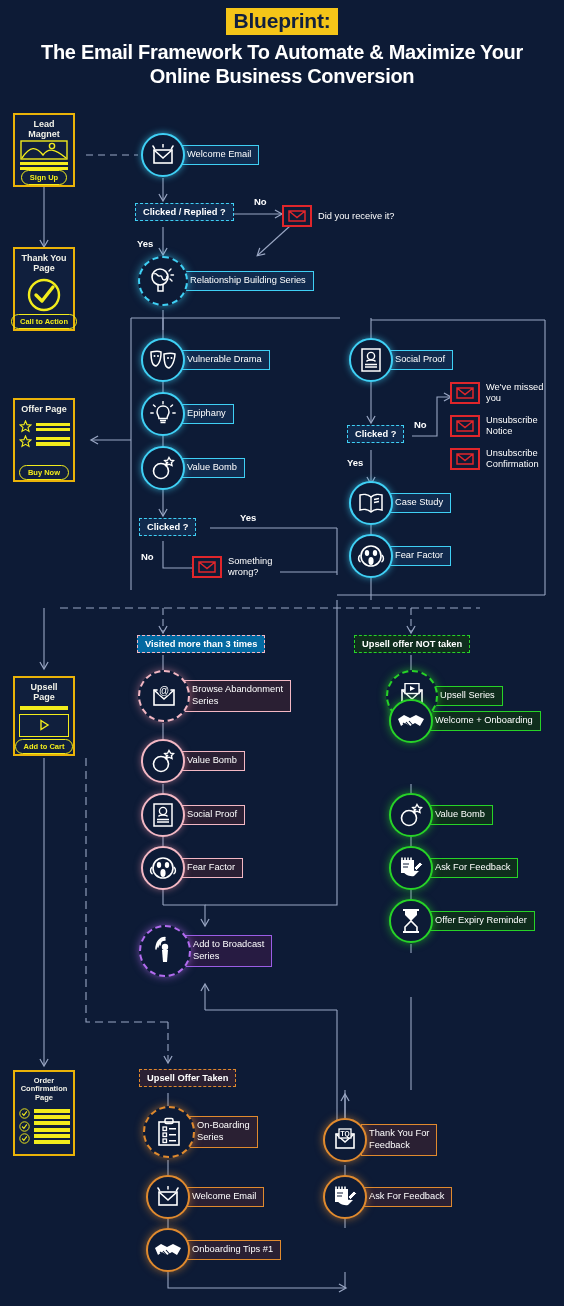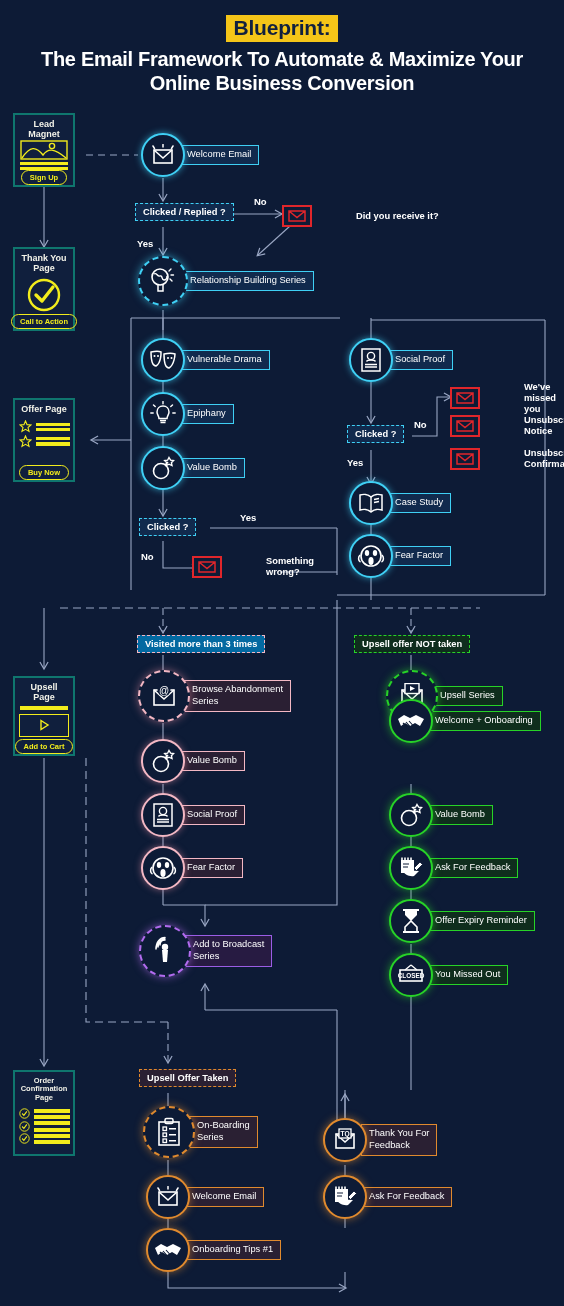--- a/index.html
+++ b/index.html
@@ -7,26 +7,26 @@
     width:564px;height:1306px;position:relative;overflow:hidden;
     font-family:"Liberation Sans",sans-serif;
     background:#0d1b36;color:#fff;
   }
   #stage{position:absolute;inset:0;}
   svg.wires{position:absolute;left:0;top:0;width:564px;height:1306px;pointer-events:none;}
 
   
   .title-wrap{position:absolute;left:0;top:8px;width:564px;text-align:center;}
   .title-badge{display:inline-block;background:#f5c518;color:#11203f;font-weight:700;
-    font-size:21px;line-height:1.12;padding:1px 7px 2px;letter-spacing:-.2px;margin-top:7px;}
+    font-size:21px;line-height:1.12;padding:1px 7px 2px;letter-spacing:-.2px;}
   .title-l2{font-size:20px;font-weight:700;line-height:1.22;margin-top:5px;letter-spacing:-.3px;
     color:#ffffff;padding:0 18px;}
 
   
-  .page-card{position:absolute;border:2px solid #0f766e;box-sizing:border-box;
+  .page-card{position:absolute;border:2px solid #eab308;box-sizing:border-box;
      background:#101f3d;display:flex;flex-direction:column;align-items:center;}
   .pc-title{color:#f2f2e8;font-size:9px;font-weight:700;text-align:center;margin-top:5px;line-height:1.1;}
   .pc-btn{border:1.6px solid #f2ec1c;border-radius:10px;color:#f2ec1c;font-size:7.5px;
      font-weight:700;padding:2px 8px;margin-top:auto;white-space:nowrap;}
   .pc-img{border:1.6px solid #f2ec1c;width:62px;height:24px;margin-top:4px;position:relative;}
   .star{width:13px;height:13px;}
   .rowline{display:flex;align-items:center;gap:4px;margin:1.5px 0;}
 
   
   .node{position:absolute;display:flex;align-items:center;}
@@ -64,21 +64,21 @@
   .decision{position:absolute;font-size:9.3px;font-weight:700;color:#fff;
      padding:3px 7px;border:1.8px dashed #3fd0f5;background:#112a4d;z-index:4;white-space:nowrap;}
   .decision.pink{border-color:#f3b8c4;background:#0369a1;}
   .decision.green{border-color:#27d327;background:#0f2d1d;}
   .decision.orange{border-color:#e08a2e;background:#2a2033;}
 
   
   .redmail{position:absolute;display:flex;align-items:center;gap:6px;z-index:4;}
   .redbox{width:26px;height:18px;border:2px solid #e0262b;background:#0d1b36;
      display:flex;align-items:center;justify-content:center;flex:0 0 auto;}
-  .redtxt{font-size:9.3px;font-weight:700;color:#fff;line-height:1.18;white-space:pre-line;margin-left:38px;}
+  .redtxt{font-size:9.3px;font-weight:400;color:#fff;line-height:1.18;white-space:pre-line;}
 
   .edgelbl{position:absolute;font-size:9.5px;font-weight:700;color:#fff;z-index:4;}
 </style>
 </head>
 <body>
 
 <div id="stage">
 
   <svg class="wires" viewBox="0 0 564 1306">
     <defs>
@@ -528,30 +528,20 @@
   <div class="node t-green" style="left:389px;top:899px;">
     <div class="circ">
       <svg width="22" height="26" viewBox="0 0 22 26">
           <path d="M3,2 L19,2 M3,24 L19,24" stroke="#fff" stroke-width="2"></path>
           <path d="M5,2 L5,7 L11,13 L17,7 L17,2" fill="#fff"></path>
           <path d="M5,24 L5,19 L11,13 L17,19 L17,24" fill="none" stroke="#fff" stroke-width="1.6"></path>
         </svg>
     </div>
     <div class="lbl">Offer Expiry Reminder</div>
   </div>
-  <div class="node t-green" style="left:389px;top:953px;">
-    <div class="circ">
-      <svg width="30" height="26" viewBox="0 0 30 26">
-          <path d="M15,3 L9,8 M15,3 L21,8" stroke="#fff" stroke-width="1.3"></path>
-          <rect x="4" y="8" width="22" height="11" fill="none" stroke="#fff" stroke-width="1.6"></rect>
-          <text x="15" y="16" font-size="6.4" fill="#fff" text-anchor="middle" font-family="Liberation Sans" font-weight="bold">CLOSED</text>
-        </svg>
-    </div>
-    <div class="lbl">You Missed Out</div>
-  </div>
 
   <div class="node t-purple" style="left:139px;top:925px;">
     <div class="circ" style="width:52px;height:52px;">
       <svg width="30" height="30" viewBox="0 0 30 30">
           <circle cx="15" cy="11" r="3.2" fill="#fff"></circle>
           <path d="M12,14 L18,14 L17,26 L13,26 Z" fill="#fff"></path>
           <path d="M10,9 C10,6 12,4 15,4 M8,11 C8,6.5 11,3 15,3 M6,13 C6,6 10,1.5 15,1.5" fill="none" stroke="#fff" stroke-width="1.5" stroke-linecap="round"></path>
         </svg>
     </div>
     <div class="lbl">Add to Broadcast

